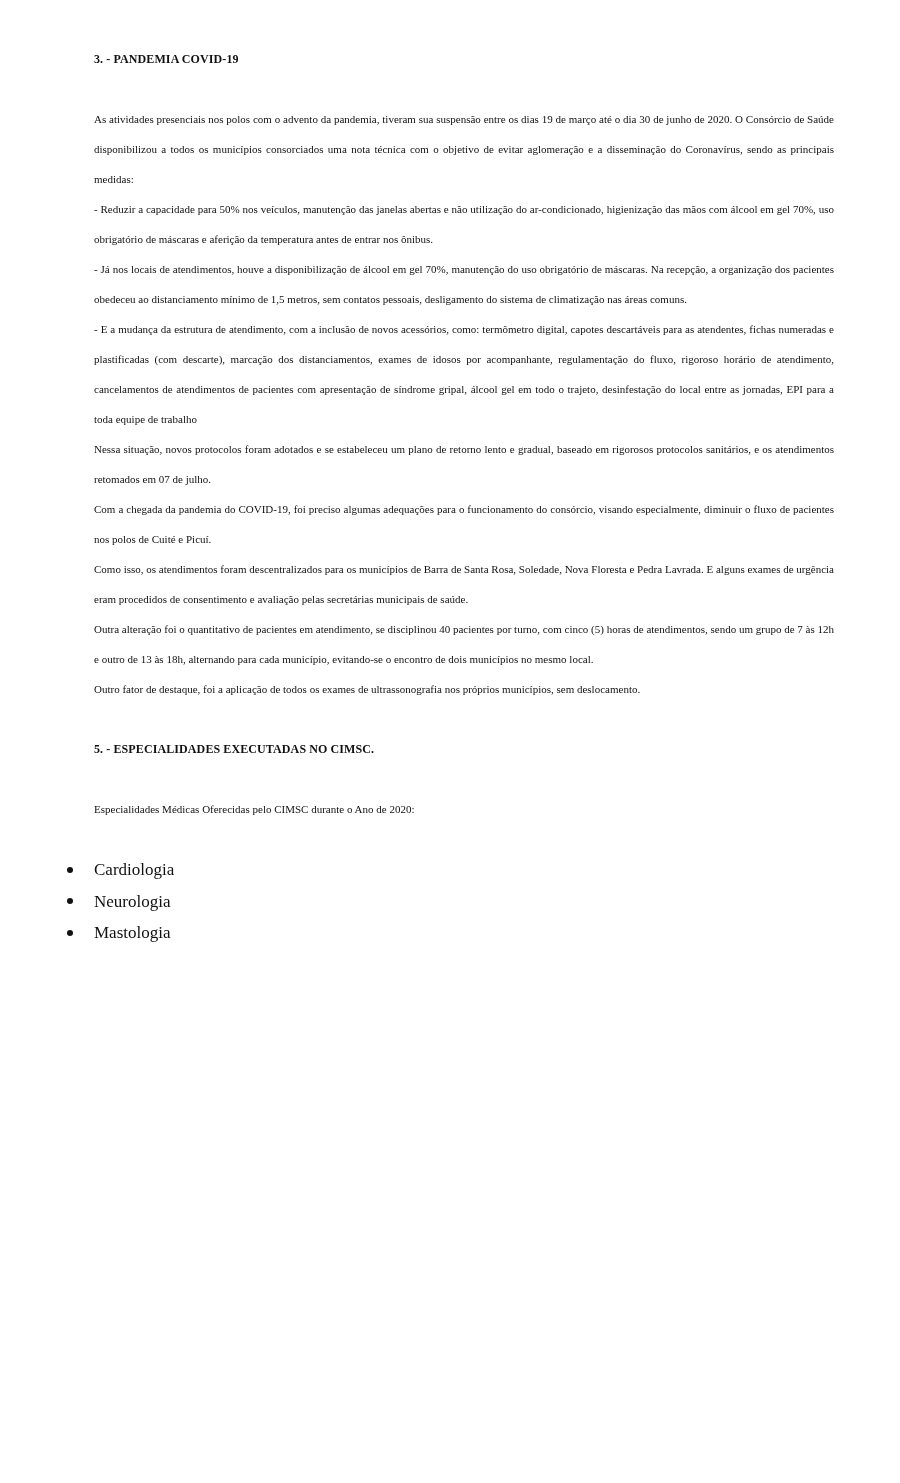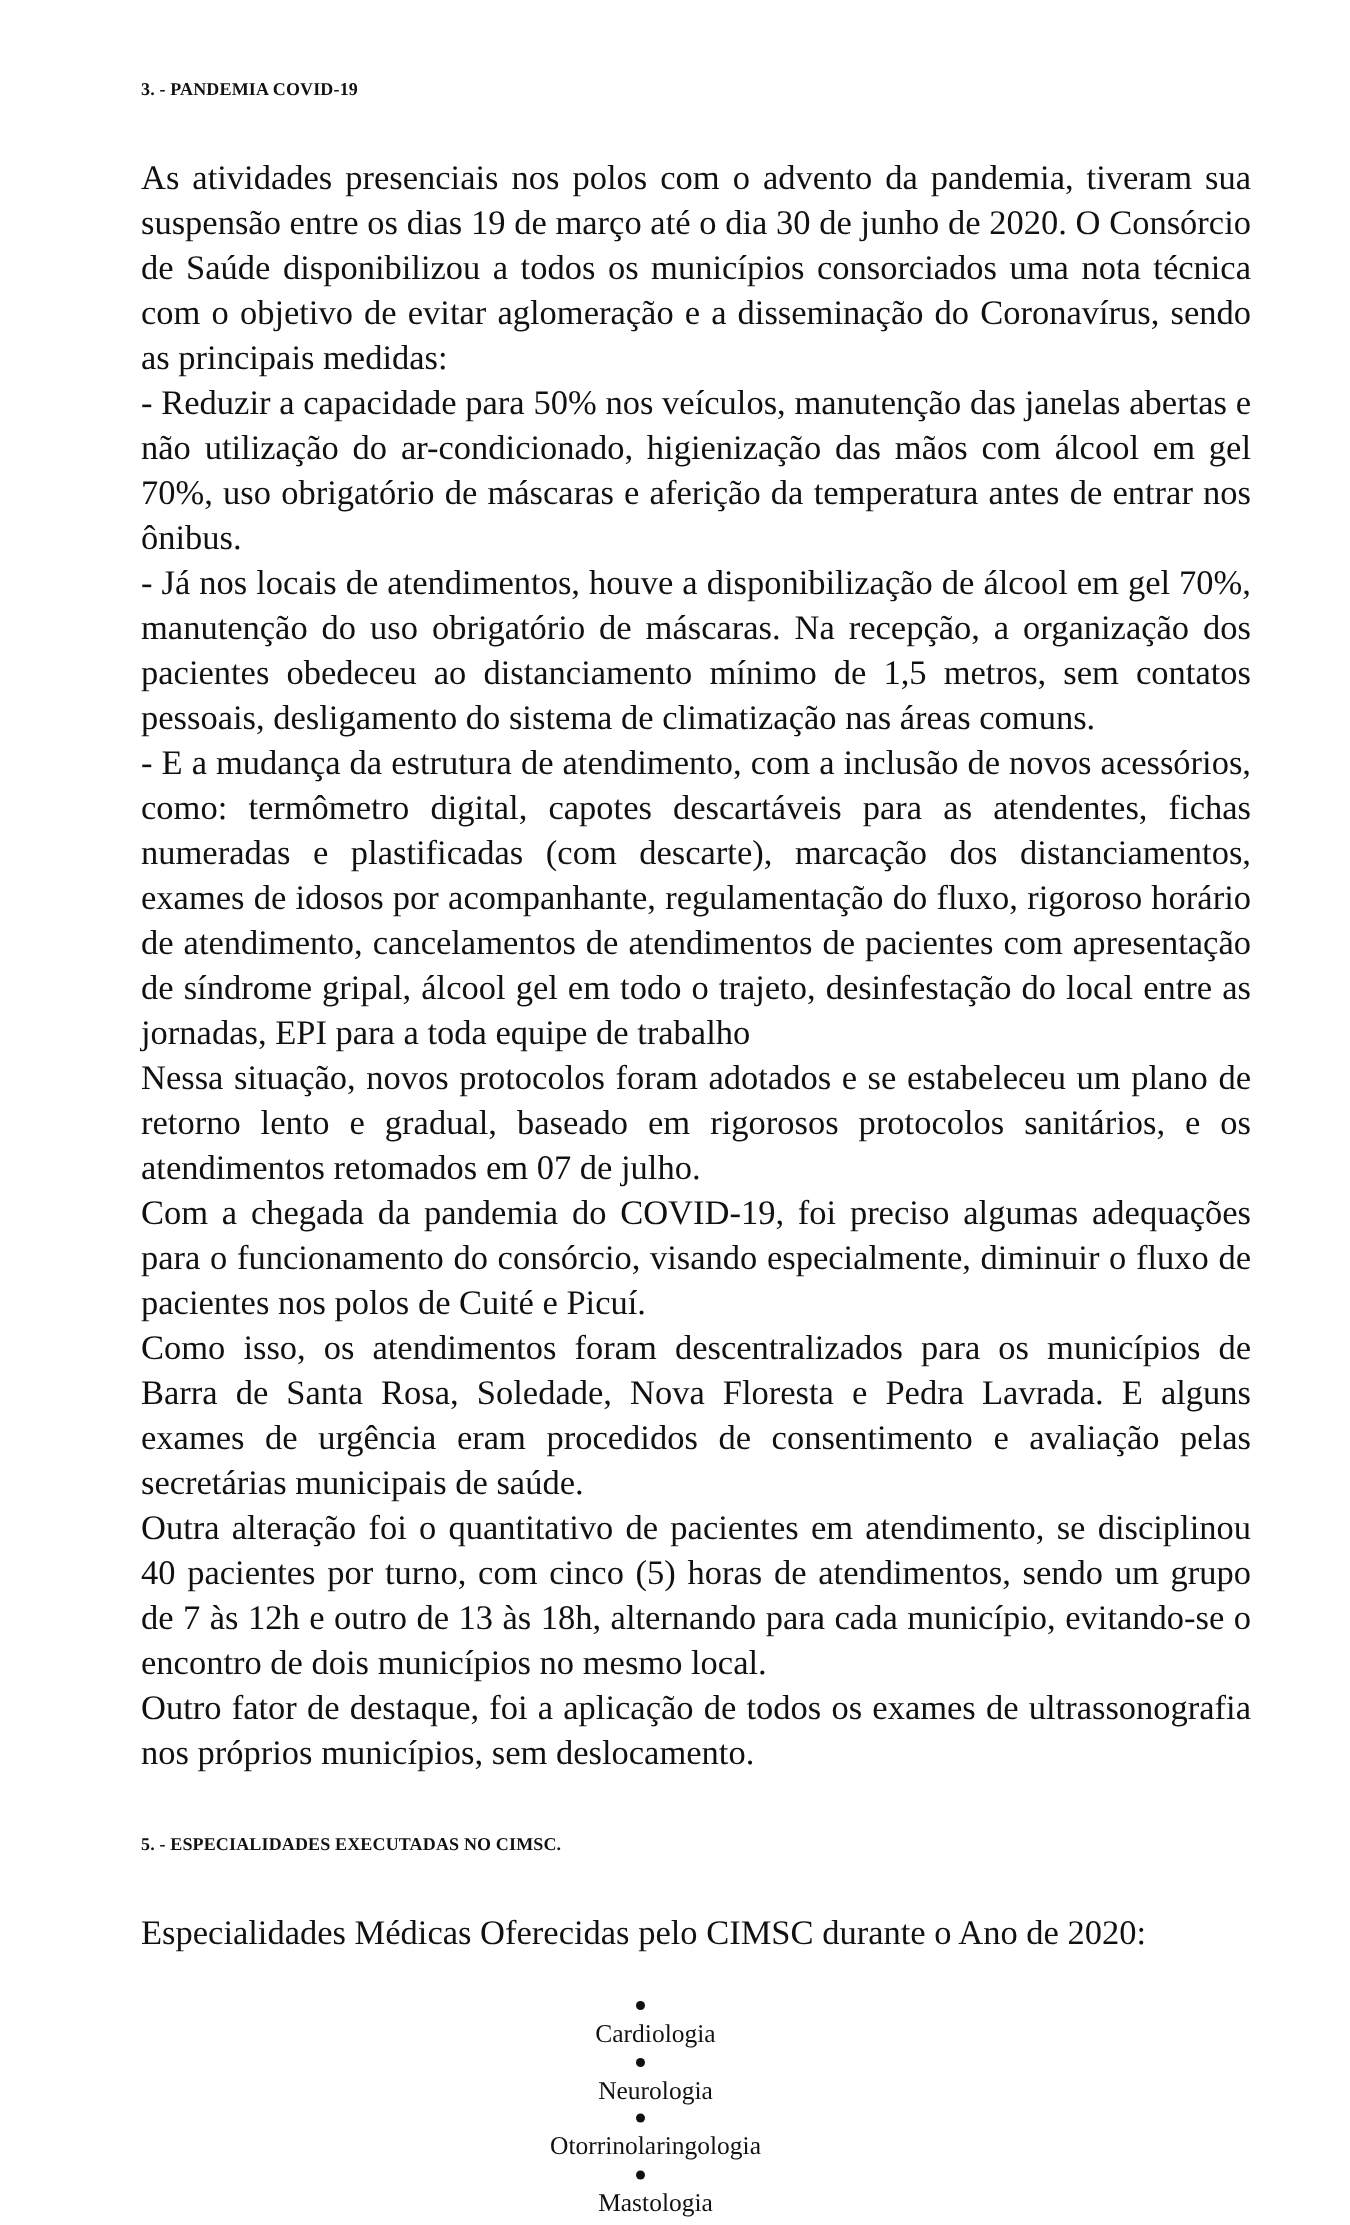--- a/index.html
+++ b/index.html
@@ -22,42 +22,41 @@
       width: 740px;
     }
     .section-title {
       font-weight: bold;
       font-size: 12px;
       line-height: 30px;
       margin: 0;
       letter-spacing: 0.1px;
     }
     .para {
-      font-size: 23px;
+      font-size: 11px;
       line-height: 30px;
       margin: 0;
       text-align: justify;
     }
     .gap-before-body { height: 30px; }
     .section-gap { height: 30px; }
     .intro-gap { height: 30px; }
     .list-gap { height: 30px; }
     ul.spec-list {
       list-style: none;
       margin: 0;
       padding: 0;
       position: relative;
       left: -27px;
     }
     ul.spec-list li {
       font-size: 17px;
       line-height: 31.5px;
       display: flex;
       align-items: center;
-      flex-direction: column;
     }
     .bullet {
       display: inline-block;
       width: 6px;
       height: 6px;
       border-radius: 50%;
       background: #111111;
       margin-right: 21px;
       flex-shrink: 0;
     }
@@ -92,21 +91,17 @@
     <li>
       <span class="bullet"></span>
       <span>Cardiologia</span>
     </li>
     <li>
       <span class="bullet"></span>
       <span>Neurologia</span>
     </li>
     <li>
       <span class="bullet"></span>
-      <span>Otorrinolaringologia</span>
-    </li>
-    <li>
-      <span class="bullet"></span>
       <span>Mastologia</span>
     </li>
   </ul>
 
 </div>
 
 </body></html>

